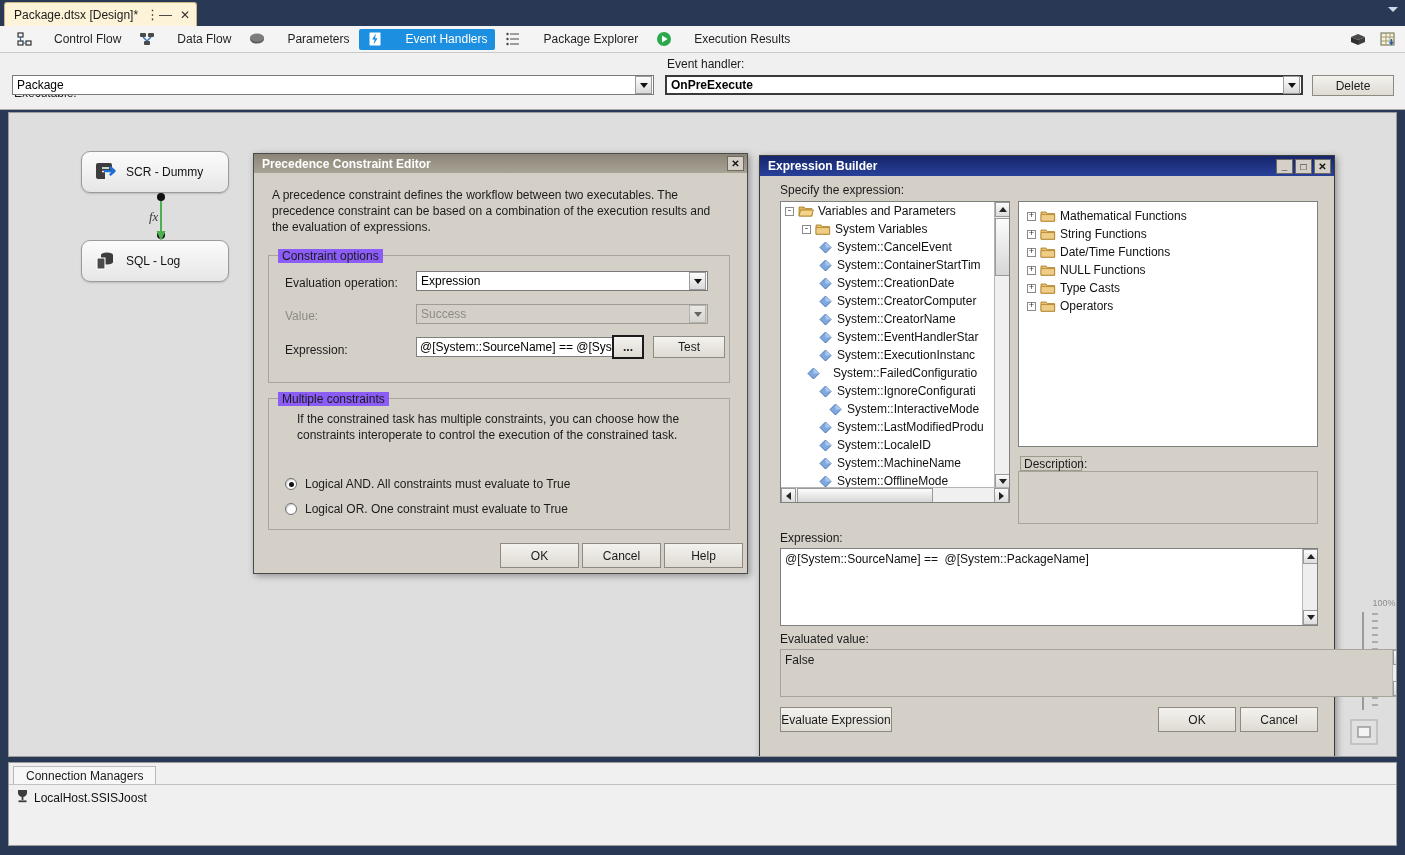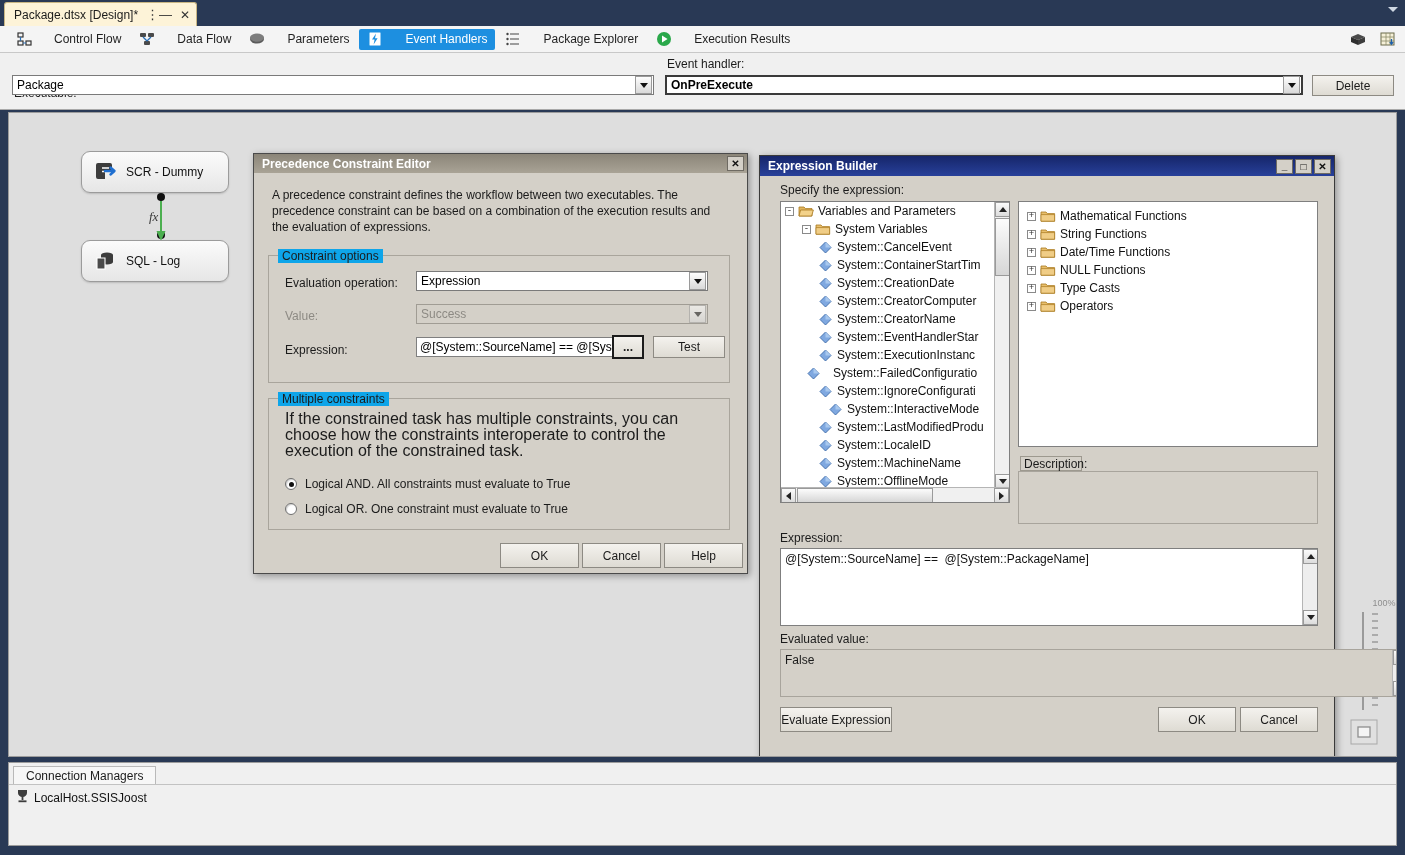--- a/index.html
+++ b/index.html
@@ -147,21 +147,21 @@
     border: 1px solid #6e6a62;
     display: flex; align-items: center; justify-content: center;
     font-size: 10px; color: #111; cursor: pointer; margin-left: 2px;
     font-family: "Liberation Sans", sans-serif;
   }
   .group {
     position: absolute; border: 1px solid #a9a59c;
   }
   .group-title {
     position: absolute; top: -7px; left: 9px;
-    background: #0ea5e9; padding: 0 4px;
+    background: #8b5cf6; padding: 0 4px;
     font-size: 12px; color: #1b1b1b;
   }
   .tfield {
     position: absolute; background: #ffffff;
     border: 1px solid #7f7f7f;
     font-size: 12px; color: #000;
     display: flex; align-items: center; padding-left: 3px;
     overflow: hidden; white-space: nowrap;
   }
   .radio-row { position: absolute; display: flex; align-items: center; gap: 8px; font-size: 12px; color: #1b1b1b; cursor: pointer; }
@@ -454,21 +454,21 @@
         <div class="btn" style="position:absolute; left:343px; top:79px; width:32px; height:24px; border:2px solid #1b1b1b; font-weight:bold;">
           <span>...</span>
         </div>
         <div class="btn" style="position:absolute; left:384px; top:80px; width:72px; height:22px;">
           <span>Test</span>
         </div>
       </div>
 
       <div class="group" style="left:14px; top:244px; width:462px; height:132px;">
         <span class="group-title">Multiple constraints</span>
-        <div style="position:absolute; left:16px; top:12px; width:428px; font-size:16px; color:#1b1b1b; line-height:16px;">If the constrained task has multiple constraints, you can choose how the constraints interoperate to control the execution of the constrained task.</div>
+        <div style="position:absolute; left:28px; top:12px; width:428px; font-size:12px; color:#1b1b1b; line-height:16px;">If the constrained task has multiple constraints, you can choose how the constraints interoperate to control the execution of the constrained task.</div>
 
         <div class="radio-row" style="left:16px; top:78px;">
           <span class="radio on">
               <span class="dot"></span>
             </span>
           <span>Logical AND. All constraints must evaluate to True</span>
         </div>
         <div class="radio-row" style="left:16px; top:103px;">
           <span class="radio"></span>
           <span>Logical OR. One constraint must evaluate to True</span>

